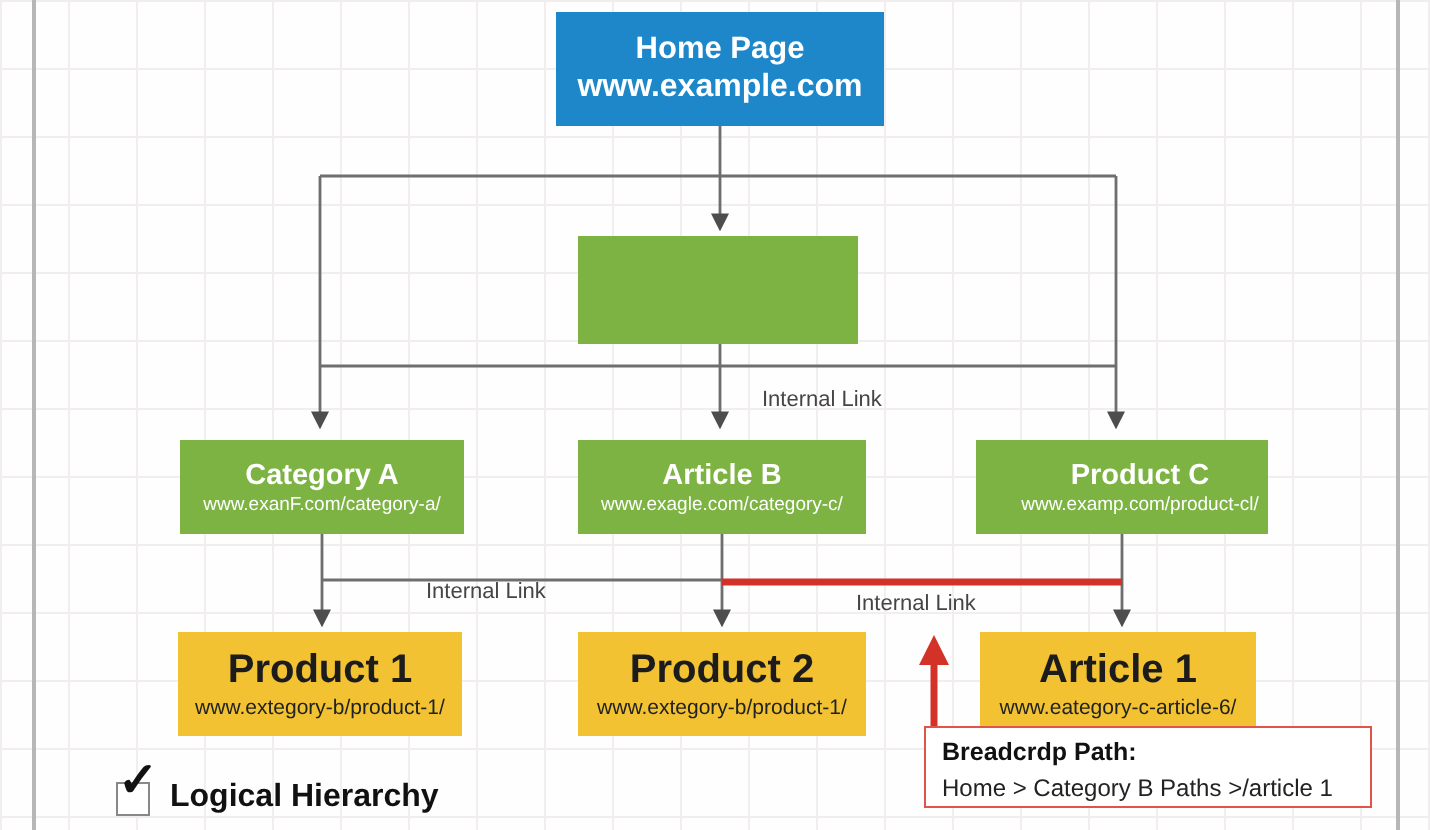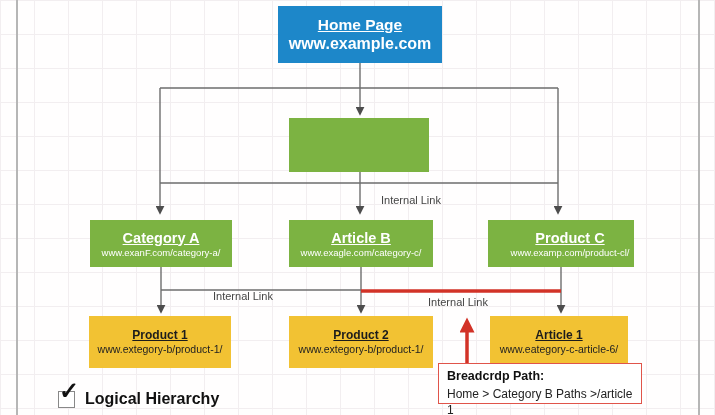--- a/index.html
+++ b/index.html
@@ -16,44 +16,44 @@
   .edge-left{left:16px;}
   .edge-right{left:698px;}
   svg.connectors{position:absolute;left:0;top:0;pointer-events:none;}
   .node{
     position:absolute;display:flex;flex-direction:column;align-items:center;
     justify-content:center;text-align:center;box-sizing:border-box;line-height:1.25;
   }
   .node-blue{background:#1d87c9;color:#fff;}
   .node-green{background:#7cb342;color:#fff;}
   .node-yellow{background:#f2c233;color:#1c1c1c;}
-  .node-title{font-weight:bold;font-size:15px;text-decoration:underline;}
+  .node-title{font-weight:bold;font-size:15px;}
   .node-url{font-size:10px;}
   .node-blue .node-title{font-size:15.5px;}
   .node-blue .node-url{font-size:16px;font-weight:bold;}
   .node-green .node-title{font-size:14.5px;}
   .node-green .node-url{font-size:9.5px;}
-  .node-yellow .node-title{font-size:12px;}
+  .node-yellow .node-title{font-size:20px;}
   .node-yellow .node-url{font-size:10.5px;color:#222;}
   .home{left:278px;top:6px;width:164px;height:57px;}
   .level2{left:289px;top:118px;width:140px;height:54px;}
   .cat-a{left:90px;top:220px;width:142px;height:47px;text-align:center;}
   .cat-b{left:289px;top:220px;width:144px;height:47px;}
   .prod-c{left:488px;top:220px;width:146px;height:47px;padding-left:18px;}
   .prod-1{left:89px;top:316px;width:142px;height:52px;}
   .prod-2{left:289px;top:316px;width:144px;height:52px;}
   .art-1{left:490px;top:316px;width:138px;height:52px;}
   .link-label{
     position:absolute;font-size:11px;color:#454545;white-space:nowrap;
   }
   .link-label-1{left:381px;top:194px;}
   .link-label-2{left:213px;top:290px;}
   .link-label-3{left:428px;top:296px;}
   .breadcrumb-box{
-    position:absolute;left:438px;top:363px;width:204px;height:41px;
+    position:absolute;left:462px;top:363px;width:224px;height:41px;
     background:#fff;border:1.5px solid #e0544a;box-sizing:border-box;
     padding:4px 8px 3px 8px;line-height:1.4;
   }
   .breadcrumb-title{font-weight:bold;font-size:12.5px;color:#111;}
   .breadcrumb-path{font-size:12px;color:#222;}
   .legend{position:absolute;left:58px;top:390px;display:flex;align-items:center;}
   .checkbox{
     position:relative;width:17px;height:17px;border:1.5px solid #888;
     background:#fff;box-sizing:border-box;flex:0 0 auto;
   }

